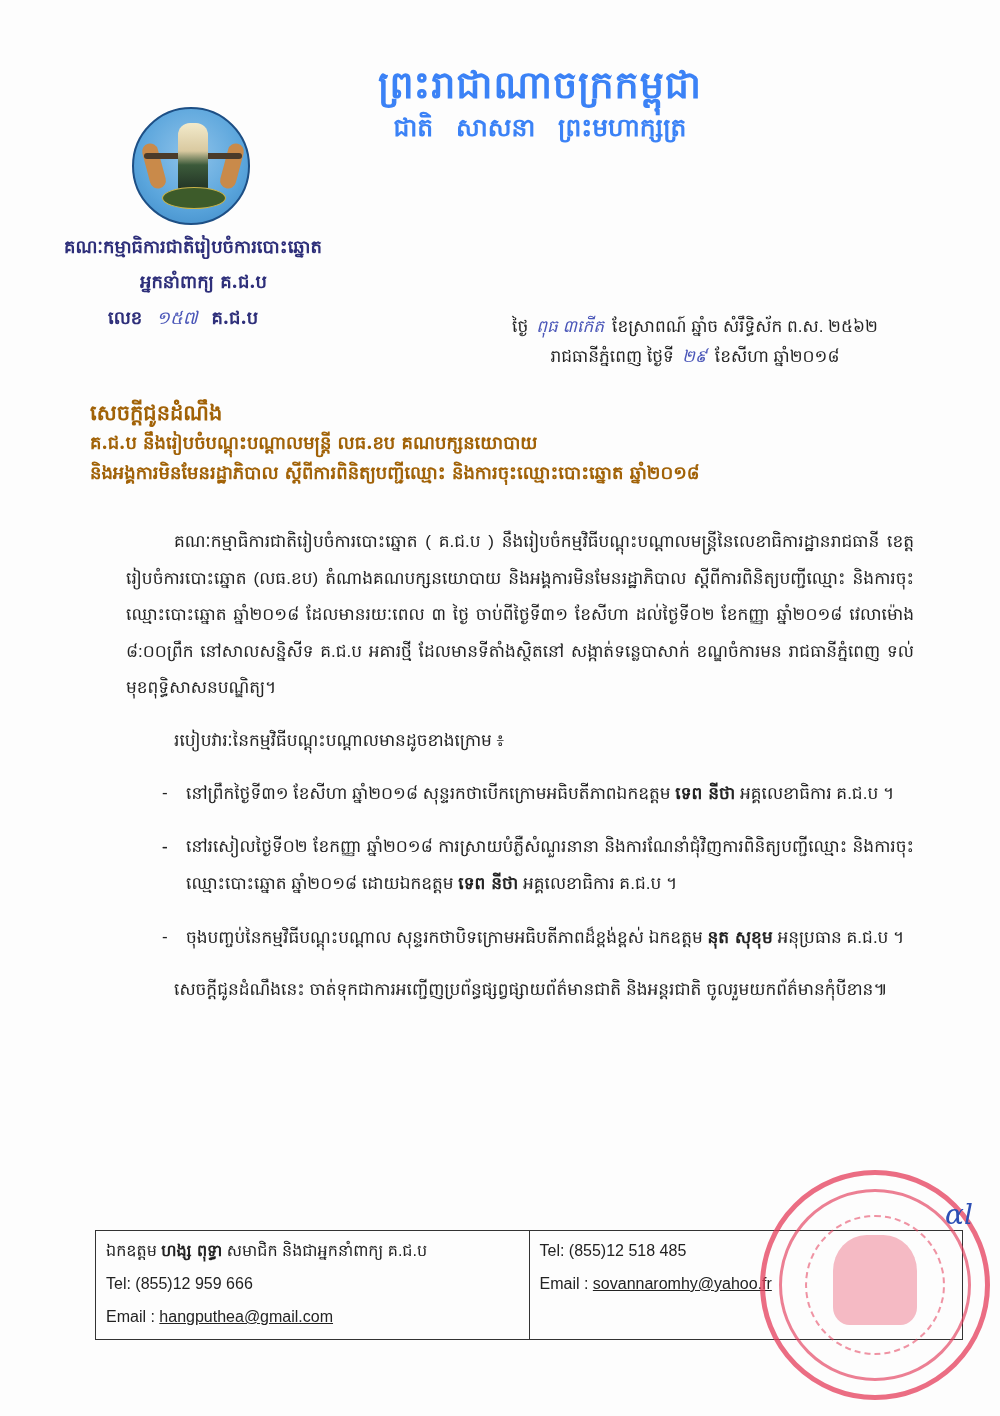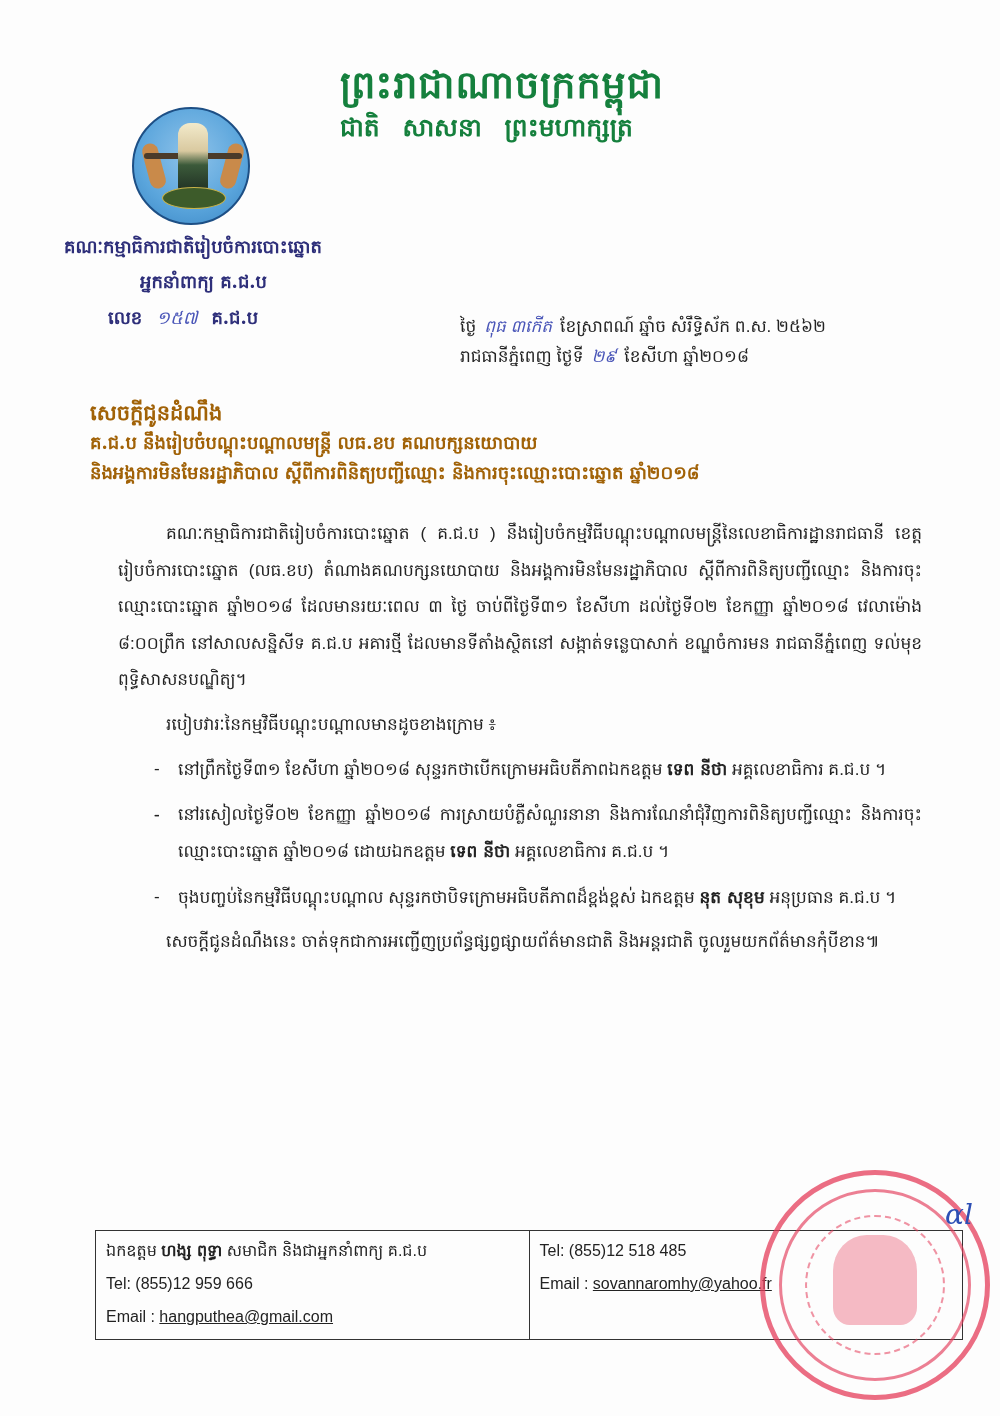--- a/index.html
+++ b/index.html
@@ -2,22 +2,22 @@
 <html><head>
   <meta charset="utf-8">
   <style>
     html, body { margin: 0; padding: 0; }
     body {
       width: 1000px; height: 1416px; background: #fdfdfd; position: relative; overflow: hidden;
       font-family: "DejaVu Sans", sans-serif; color: #222;
     }
     .abs { position: absolute; }
     .kingdom {
-      left: 340px; top: 60px; width: 400px; text-align: left;
-      color: #15803d; font-weight: bold; font-family: "DejaVu Serif", serif;
+      left: 340px; top: 60px; width: 400px; text-align: center;
+      color: #3b82f6; font-weight: bold; font-family: "DejaVu Serif", serif;
     }
     .kingdom .l1 { font-size: 38px; line-height: 50px; letter-spacing: 1px; }
     .kingdom .l2 { font-size: 25px; line-height: 36px; word-spacing: 14px; }
     .logo {
       left: 132px; top: 107px; width: 118px; height: 118px; border-radius: 50%;
       background: radial-gradient(circle at 50% 40%, #8fc3ea 0%, #5aa5dc 60%, #3a86c4 100%);
       border: 2px solid #1d4f85; box-sizing: border-box; overflow: hidden;
     }
     .logo .figure {
       position: absolute; left: 44px; top: 14px; width: 30px; height: 70px;
@@ -37,35 +37,35 @@
     .logo .p1 { left: 12px; transform: rotate(-15deg); }
     .logo .p2 { left: 90px; transform: rotate(15deg); }
     .org {
       left: 28px; top: 233px; width: 330px; text-align: center; color: #2e2f7a; font-weight: bold;
       font-size: 18px; line-height: 28px; font-family: "DejaVu Serif", serif;
     }
     .spokes { left: 140px; top: 270px; color: #2e2f7a; font-weight: bold; font-size: 18px; font-family: "DejaVu Serif", serif; }
     .refno { left: 108px; top: 306px; color: #2e2f7a; font-weight: bold; font-size: 18px; font-family: "DejaVu Serif", serif; }
     .refno .hand { color: #4a56b8; font-weight: normal; font-style: italic; font-family: "DejaVu Sans", sans-serif; margin: 0 14px; }
     .date {
-      left: 460px; top: 312px; width: 470px; text-align: left; font-size: 17px; line-height: 30px; color: #222;
+      left: 460px; top: 312px; width: 470px; text-align: center; font-size: 17px; line-height: 30px; color: #222;
       font-family: "Liberation Sans", sans-serif;
     }
     .date .hand { color: #4a56b8; font-style: italic; margin: 0 8px; }
     .title {
       left: 90px; top: 398px; width: 840px; text-align: left; color: #a16207; font-weight: bold;
       font-family: "DejaVu Serif", serif;
     }
     .title .t1 { font-size: 21px; line-height: 30px; }
     .title .t2, .title .t3 { font-size: 18px; line-height: 30px; }
     .body {
       left: 110px; top: 508px; width: 820px; font-size: 17px; line-height: 36.5px;
       font-family: "Liberation Sans", sans-serif; text-align: justify; color: #222;
     }
-    .body p { margin: 8px; }
+    .body p { margin: 16px; }
     .indent { text-indent: 48px; }
     .agenda-head { padding-left: 48px; }
     .bullet { position: relative; padding-left: 60px; }
     .bullet .dash { position: absolute; left: 36px; top: 0; }
     .bold { font-weight: bold; font-family: "DejaVu Serif", serif; }
     .closing { padding-left: 48px; }
     .contact-table {
       left: 95px; top: 1230px; width: 868px; height: 110px; border: 1.5px solid #333; box-sizing: border-box;
       display: flex; font-family: "Liberation Sans", sans-serif; font-size: 16px; color: #222; background: transparent; z-index: 2;
     }

